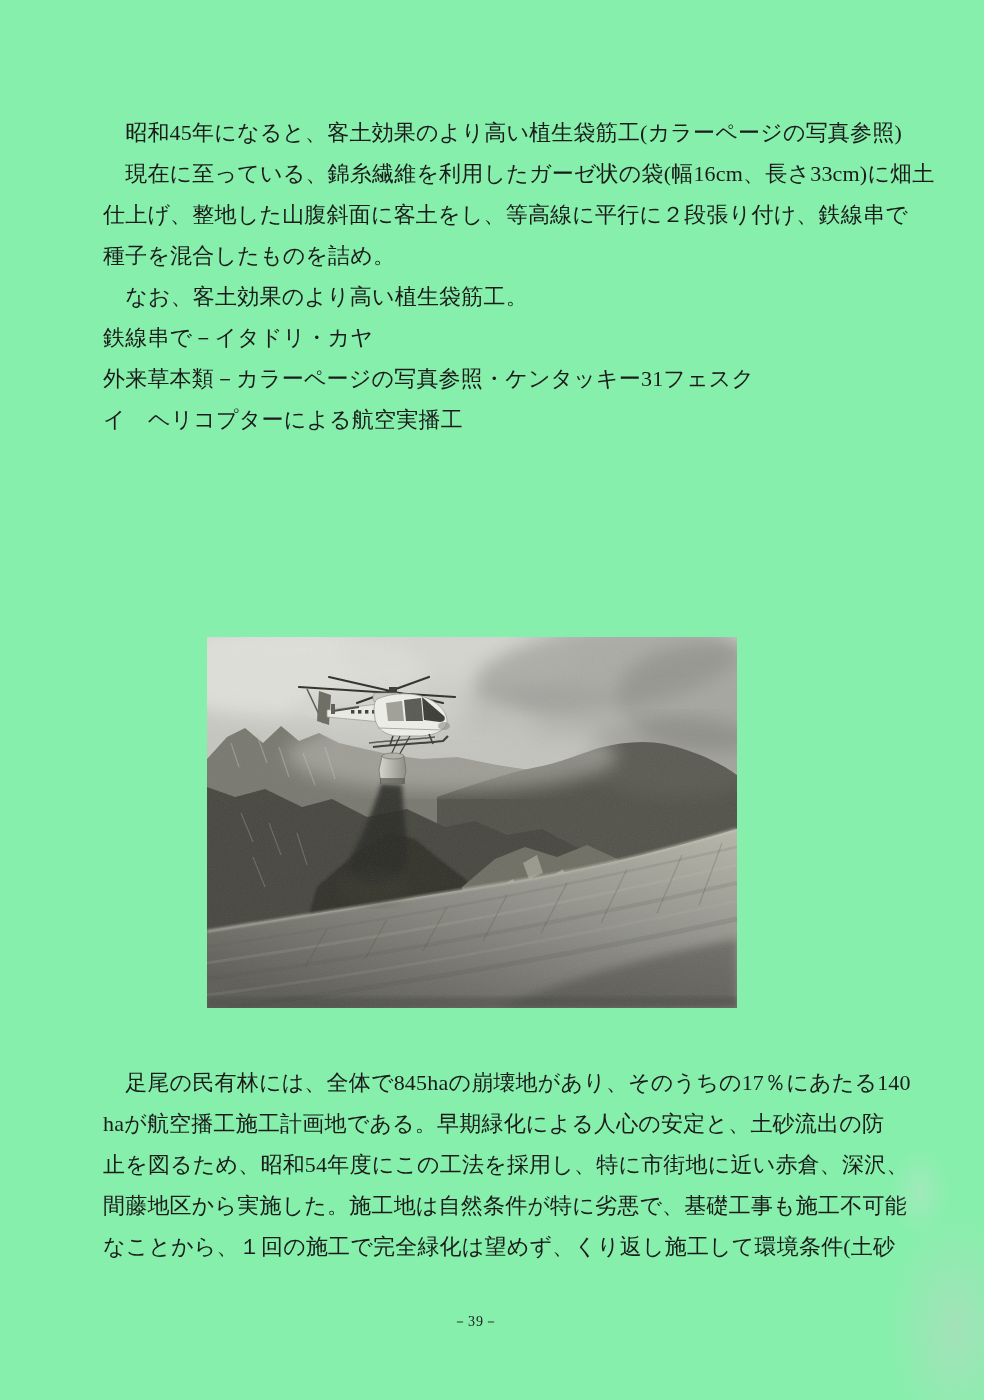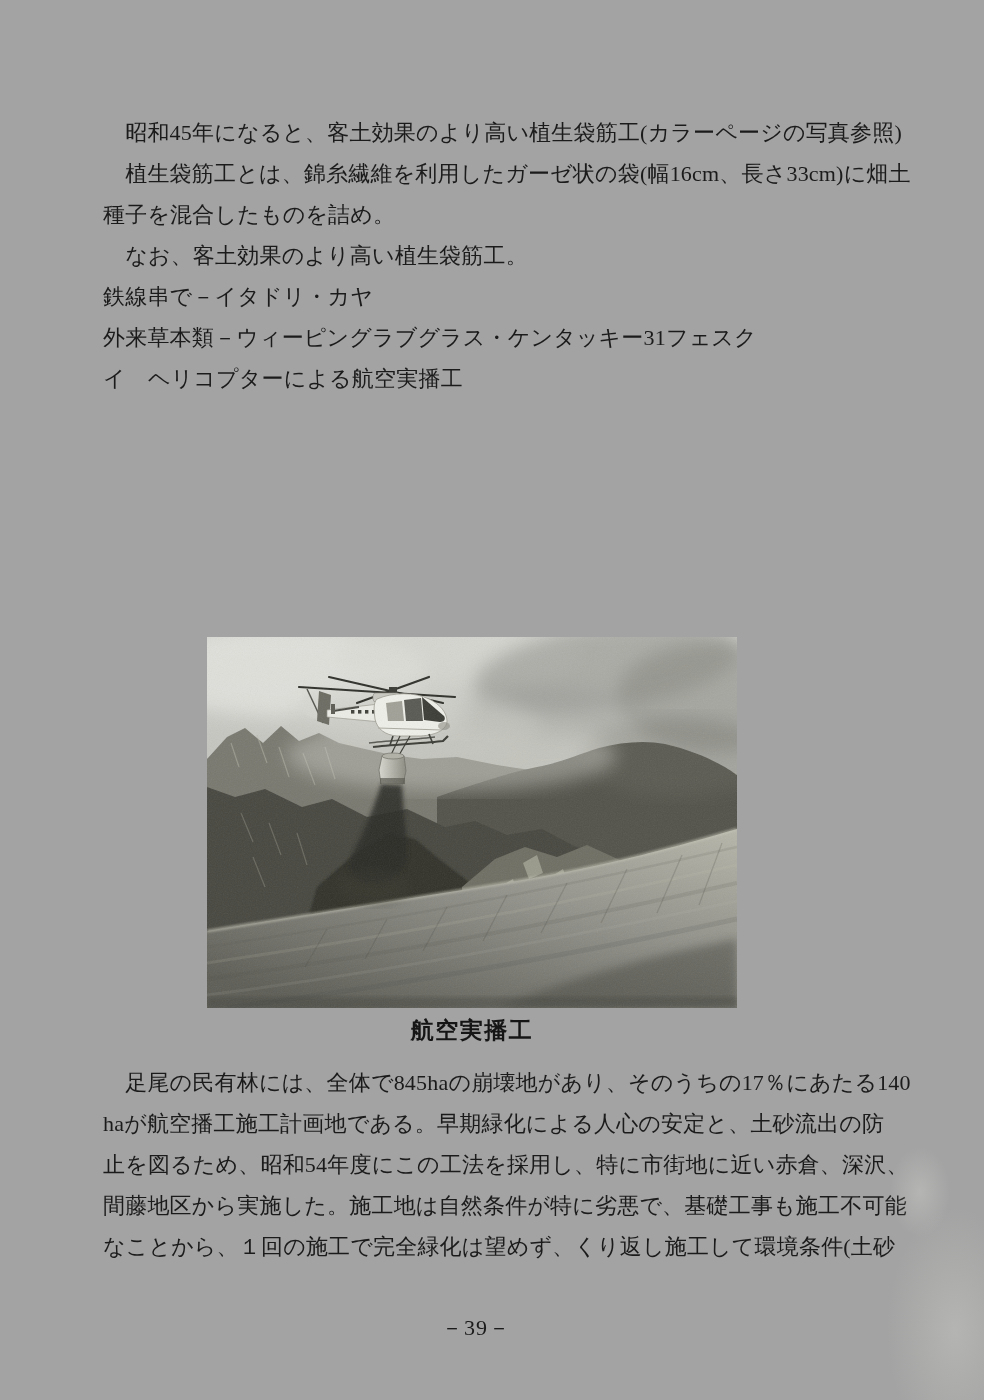--- a/index.html
+++ b/index.html
@@ -1,56 +1,57 @@
 <!DOCTYPE html>
 <html><head>
 <meta charset="utf-8">
 <style>
   html,body { margin:0; padding:0; background:#ffffff; }
   .page {
-    position:relative; width:984px; height:1400px; background:#a3a3a3;
+    position:relative; width:984px; height:1400px; background:#86efac;
     overflow:hidden;
     font-family:"Liberation Serif","DejaVu Serif",serif;
     color:#1b1b1b;
   }
   .textblock { position:absolute; left:103px; width:810px; font-size:22px; line-height:41px; }
   .textblock .line { white-space:nowrap; letter-spacing:0.2px; }
   .textblock-top { top:112px; }
   .textblock-bottom { top:1062px; }
   .photo-wrap { position:absolute; left:207px; top:637px; width:530px; height:371px; }
   .photo-wrap svg { display:block; width:530px; height:371px; }
   .caption {
     position:absolute; left:207px; top:1015px; width:530px; text-align:center;
     font-family:"Liberation Sans","DejaVu Sans",sans-serif; font-weight:bold;
     font-size:23px; letter-spacing:1.5px; color:#151515;
   }
   .page-number {
     position:absolute; left:0; top:1313px; width:952px; text-align:center;
-    font-size:22px; letter-spacing:1px;
+    font-size:14px; letter-spacing:1px;
   }
   .scan-smudge {
     position:absolute; right:0; top:1080px; width:160px; height:320px;
     background:
       radial-gradient(95px 170px at 82% 78%, rgba(206,206,201,0.40), rgba(255,255,255,0) 72%),
       radial-gradient(40px 60px at 60% 35%, rgba(222,222,218,0.30), rgba(255,255,255,0) 75%);
     pointer-events:none;
   }
 </style>
 </head>
 <body>
 
 <div class="page">
 
   <div class="textblock textblock-top">
     <div class="line">　昭和45年になると、客土効果のより高い植生袋筋工(カラーページの写真参照)</div>
-    <div class="line">　植生袋筋工とは、錦糸繊維を利用したガーゼ状の袋(幅16cm、長さ33cm)に畑土</div>
+    <div class="line">　現在に至っている、錦糸繊維を利用したガーゼ状の袋(幅16cm、長さ33cm)に畑土</div>
+    <div class="line">仕上げ、整地した山腹斜面に客土をし、等高線に平行に２段張り付け、鉄線串で</div>
     <div class="line">種子を混合したものを詰め。</div>
     <div class="line">　なお、客土効果のより高い植生袋筋工。</div>
     <div class="line">鉄線串で－イタドリ・カヤ</div>
-    <div class="line">外来草本類－ウィーピングラブグラス・ケンタッキー31フェスク</div>
+    <div class="line">外来草本類－カラーページの写真参照・ケンタッキー31フェスク</div>
     <div class="line">イ　ヘリコプターによる航空実播工</div>
   </div>
 
   <div class="photo-wrap">
     <svg viewBox="0 0 530 371" xmlns="http://www.w3.org/2000/svg">
       <defs>
         <linearGradient id="skyg" x1="0" y1="0" x2="0" y2="1">
           <stop offset="0" stop-color="#d0d0cb"></stop>
           <stop offset="0.55" stop-color="#c3c3be"></stop>
           <stop offset="1" stop-color="#b1b1ab"></stop>
@@ -196,21 +197,20 @@
 
         <path d="M175,119 L197,119 L199,134 L196,147 L174,147 L172,133 Z" fill="url(#bucketg)" stroke="#6f6f66" stroke-width="0.8"></path>
         <ellipse cx="186" cy="119" rx="11" ry="3" fill="#b1b1a7" stroke="#6f6f66" stroke-width="0.7"></ellipse>
         <rect x="173" y="141" width="25" height="6" fill="#57574f" opacity="0.7"></rect>
       </g>
 
       <rect width="530" height="371" filter="url(#noise)" opacity="0.10"></rect>
     </svg>
   </div>
 
-  <div class="caption">航空実播工</div>
 
   <div class="textblock textblock-bottom">
     <div class="line">　足尾の民有林には、全体で845haの崩壊地があり、そのうちの17％にあたる140</div>
     <div class="line">haが航空播工施工計画地である。早期緑化による人心の安定と、土砂流出の防</div>
     <div class="line">止を図るため、昭和54年度にこの工法を採用し、特に市街地に近い赤倉、深沢、</div>
     <div class="line">間藤地区から実施した。施工地は自然条件が特に劣悪で、基礎工事も施工不可能</div>
     <div class="line">なことから、１回の施工で完全緑化は望めず、くり返し施工して環境条件(土砂</div>
   </div>
 
   <div class="page-number">－39－</div>

